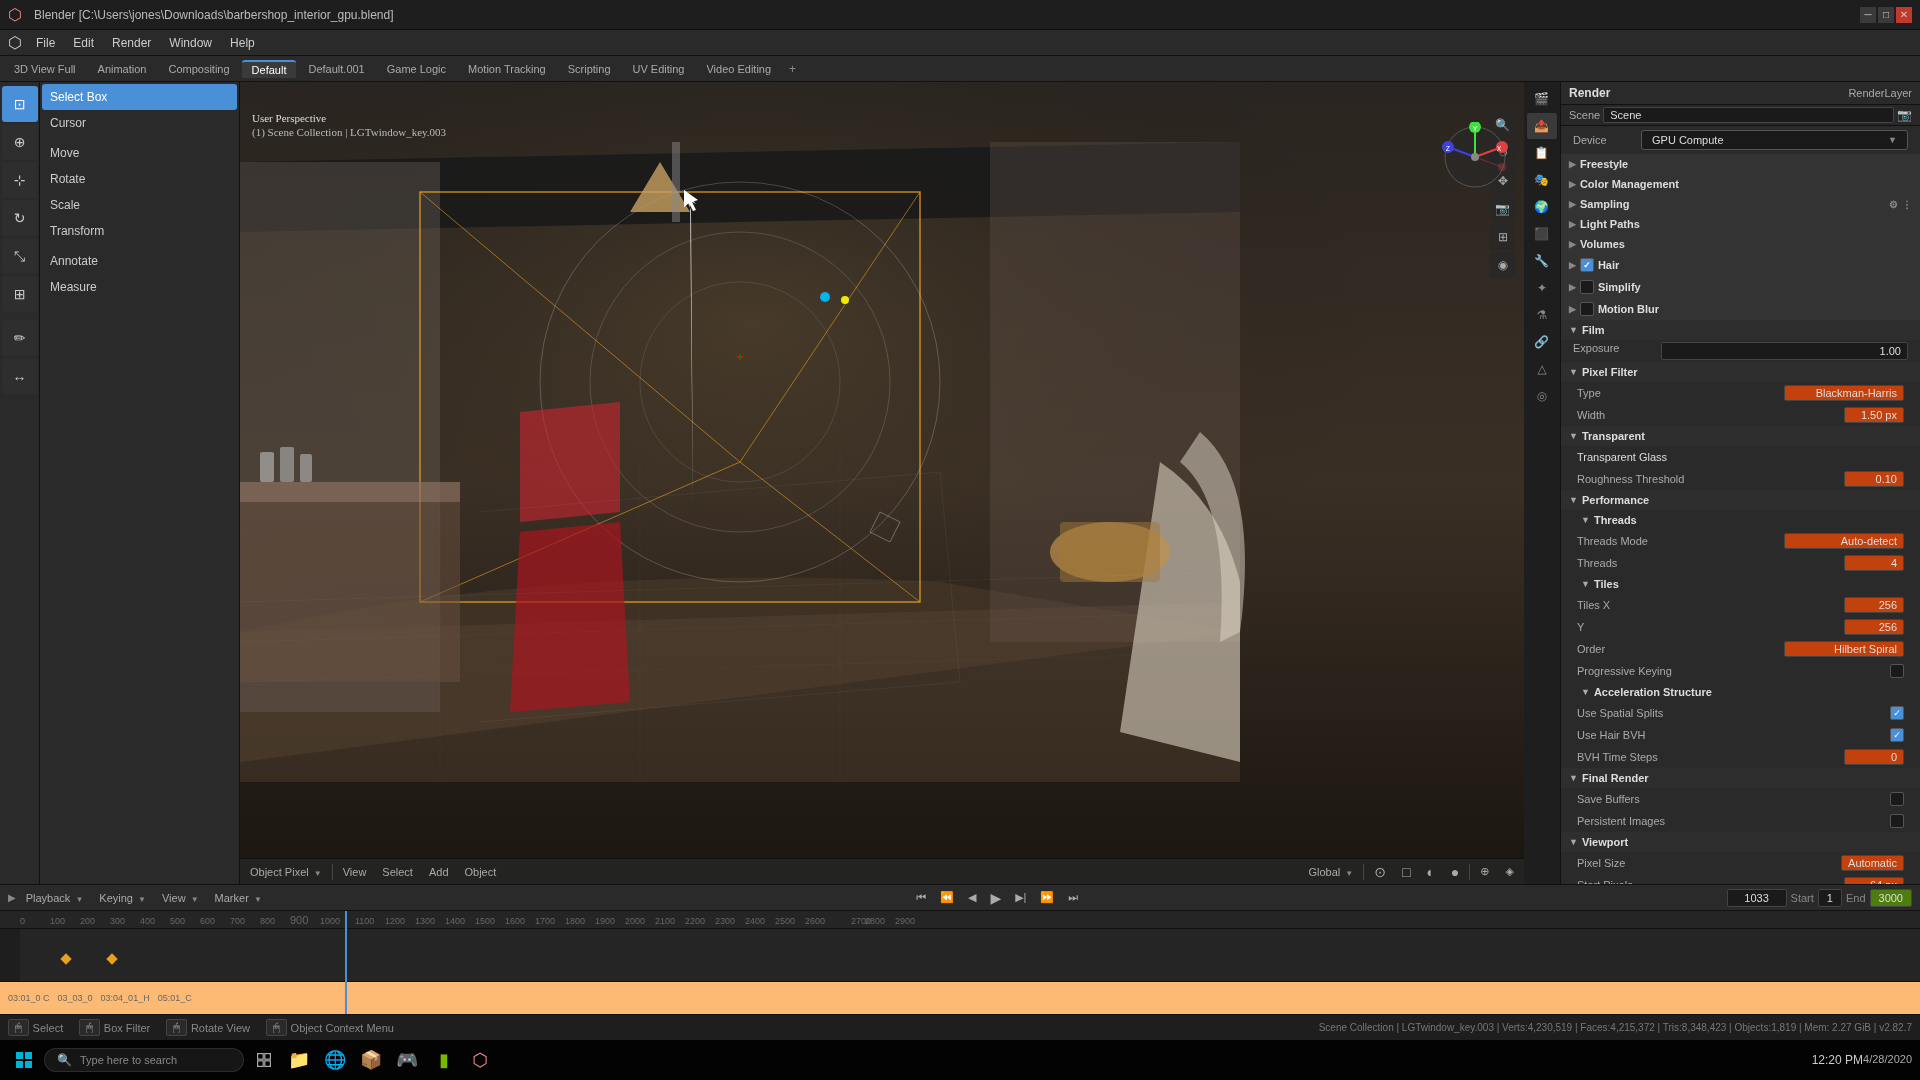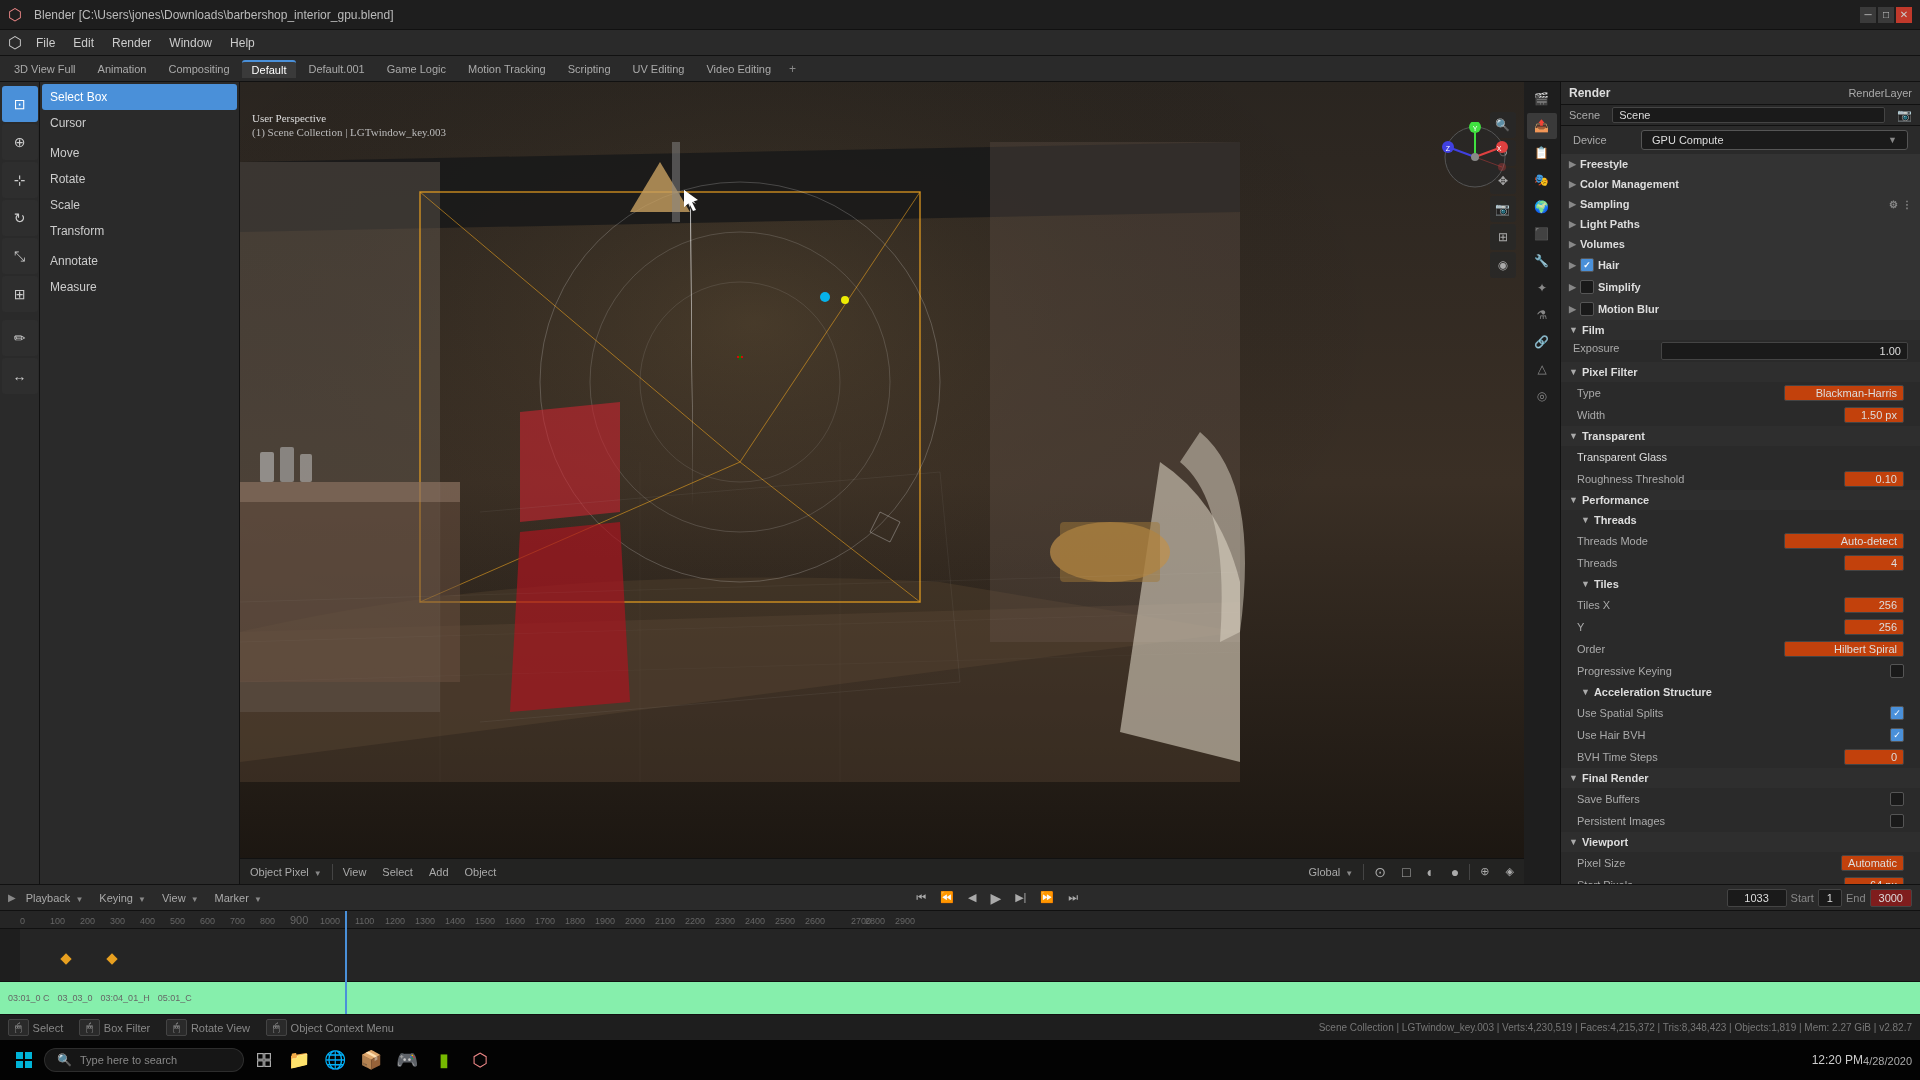--- a/index.html
+++ b/index.html
@@ -376,21 +376,21 @@
       position: relative;
       z-index: 100;
     }
     #taskbar-left {
       display: flex;
       align-items: center;
       gap: 4px;
     }
     #taskbar-right {
       display: flex;
-      align-items: flex-end;
+      align-items: flex-start;
       gap: 0;
       font-size: 11px;
       color: #ccc;
     }
     .taskbar-icon {
       width: 32px;
       height: 32px;
       display: flex;
       align-items: center;
       justify-content: center;
@@ -724,21 +724,21 @@
     <button class="pi-btn" title="Material">◎</button>
   </div>
 
   <div id="right-panel">
 
     <div class="render-header" style="display:flex;align-items:center;justify-content:space-between;padding:4px 8px;background:#2a2a2a;border-bottom:1px solid #111;">
       <span style="font-size:12px;color:#ddd;font-weight:bold;">Render</span>
       <span style="font-size:11px;color:#aaa;">RenderLayer</span>
     </div>
 
-    <div style="display:flex;align-items:center;padding:2px 8px;gap:12px;background:#282828;border-bottom:1px solid #111;">
+    <div style="display:flex;align-items:center;padding:2px 8px;gap:3px;background:#282828;border-bottom:1px solid #111;">
       <span style="font-size:11px;color:#aaa;">Scene</span>
       <span style="font-size:11px;color:#ddd;background:#1a1a1a;border:1px solid #444;padding:1px 6px;border-radius:2px;flex:1;">Scene</span>
       <span style="font-size:12px;color:#888;">📷</span>
     </div>
 
     <div class="panel-scrollable">
 
       <div class="device-row">
         <span class="device-label">Device</span>
         <div class="device-value">
@@ -974,21 +974,21 @@
 
     <div style="display:flex;align-items:center;gap:4px;">
       <div style="background:#1a1a1a;border:1px solid #444;padding:2px 8px;border-radius:2px;min-width:60px;text-align:center;font-size:11px;color:#ddd;">
         <span>1033</span>
       </div>
       <span style="font-size:11px;color:#888;">Start</span>
       <div style="background:#1a1a1a;border:1px solid #444;padding:2px 8px;border-radius:2px;font-size:11px;color:#ddd;">
         <span>1</span>
       </div>
       <span style="font-size:11px;color:#888;">End</span>
-      <div style="background:#7f1d1d;border:1px solid #444;padding:2px 8px;border-radius:2px;font-size:11px;color:#ddd;">
+      <div style="background:#4d7c0f;border:1px solid #444;padding:2px 8px;border-radius:2px;font-size:11px;color:#ddd;">
         <span>3000</span>
       </div>
     </div>
   </div>
 
   <div id="timeline-ruler-area" style="flex:1;position:relative;overflow:hidden;background:#1e1e1e;">
 
     <div style="position:absolute;top:0;left:0;right:0;height:18px;background:#252525;border-bottom:1px solid #111;display:flex;align-items:flex-end;padding-bottom:2px;">
       <span style="font-size:9px;color:#666;position:absolute;left:20px;">0</span>
       <span style="font-size:9px;color:#666;position:absolute;left:50px;">100</span>
@@ -1023,21 +1023,21 @@
     </div>
 
     <div style="position:absolute;top:0;left:345px;width:2px;height:100%;background:#4a90d9;z-index:5;"></div>
 
     <div style="position:absolute;top:18px;left:20px;right:0;height:calc(100% - 18px);background:#252525;">
 
       <div style="position:absolute;left:42px;top:30%;width:8px;height:8px;background:#e8a020;transform:rotate(45deg);"></div>
       <div style="position:absolute;left:88px;top:30%;width:8px;height:8px;background:#e8a020;transform:rotate(45deg);"></div>
     </div>
 
-    <div style="position:absolute;bottom:0;left:0;right:0;height:20px;background:#86efac;border-top:1px solid #111;display:flex;align-items:center;padding:16px 8px;gap:8px;">
+    <div style="position:absolute;bottom:0;left:0;right:0;height:20px;background:#fdba74;border-top:1px solid #111;display:flex;align-items:center;padding:16px 8px;gap:8px;">
       <span style="font-size:9px;color:#666;">03:01_0 C</span>
       <span style="font-size:9px;color:#666;">03_03_0</span>
       <span style="font-size:9px;color:#666;">03:04_01_H</span>
       <span style="font-size:9px;color:#666;">05:01_C</span>
     </div>
   </div>
 </div>
 
 <div id="statusbar">
   <div class="status-item">

